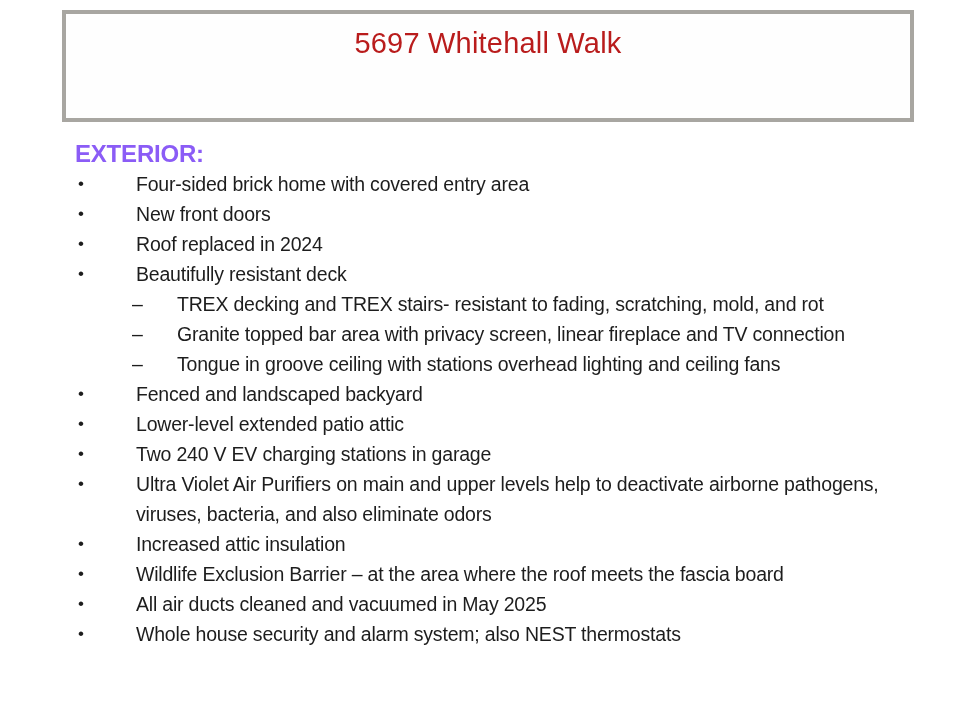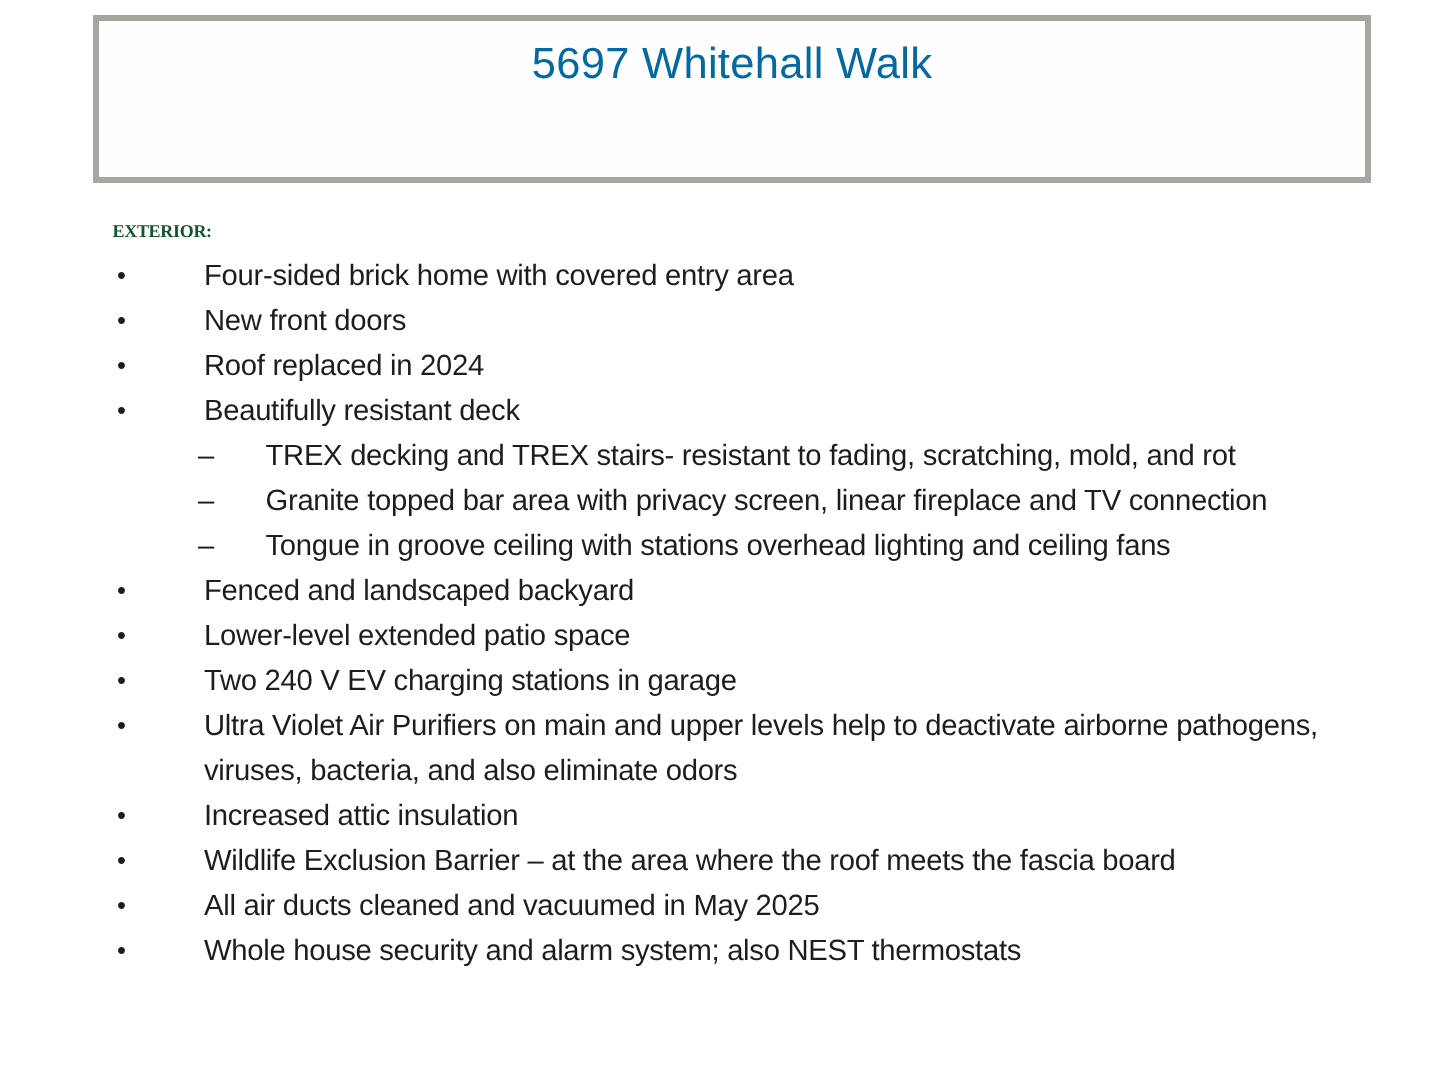--- a/index.html
+++ b/index.html
@@ -19,36 +19,35 @@
     width: 852px;
     height: 112px;
     border: 4px solid #a8a6a1;
     background: #fefefe;
     text-align: center;
     padding-top: 7px;
   }
   .title-line {
     font-size: 29px;
     line-height: 45px;
-    color: #0369a1;
+    color: #b91c1c;
     letter-spacing: 0.2px;
   }
   .content {
     position: absolute;
     left: 75px;
     top: 139px;
     width: 815px;
   }
   .section-heading {
-    color: #14532d;
+    color: #8b5cf6;
     font-weight: bold;
-    font-size: 12px;
+    font-size: 24px;
     line-height: 30px;
     letter-spacing: -0.2px;
-    font-family: Liberation Serif, serif;
   }
   .item {
     display: flex;
     align-items: flex-start;
     font-size: 19.5px;
     line-height: 30px;
     color: #1d1d1d;
     letter-spacing: -0.2px;
   }
   .item .marker { flex: 0 0 auto; }
@@ -96,21 +95,21 @@
       <div class="item l2">
         <span class="marker">–</span>
         <span class="txt">Tongue in groove ceiling with stations overhead lighting and ceiling fans</span>
       </div>
       <div class="item l1">
         <span class="marker">•</span>
         <span class="txt">Fenced and landscaped backyard</span>
       </div>
       <div class="item l1">
         <span class="marker">•</span>
-        <span class="txt">Lower-level extended patio space</span>
+        <span class="txt">Lower-level extended patio attic</span>
       </div>
       <div class="item l1">
         <span class="marker">•</span>
         <span class="txt">Two 240 V EV charging stations in garage</span>
       </div>
       <div class="item l1">
         <span class="marker">•</span>
         <span class="txt">Ultra Violet Air Purifiers on main and upper levels help to deactivate airborne pathogens, viruses, bacteria, and also eliminate odors</span>
       </div>
       <div class="item l1">

